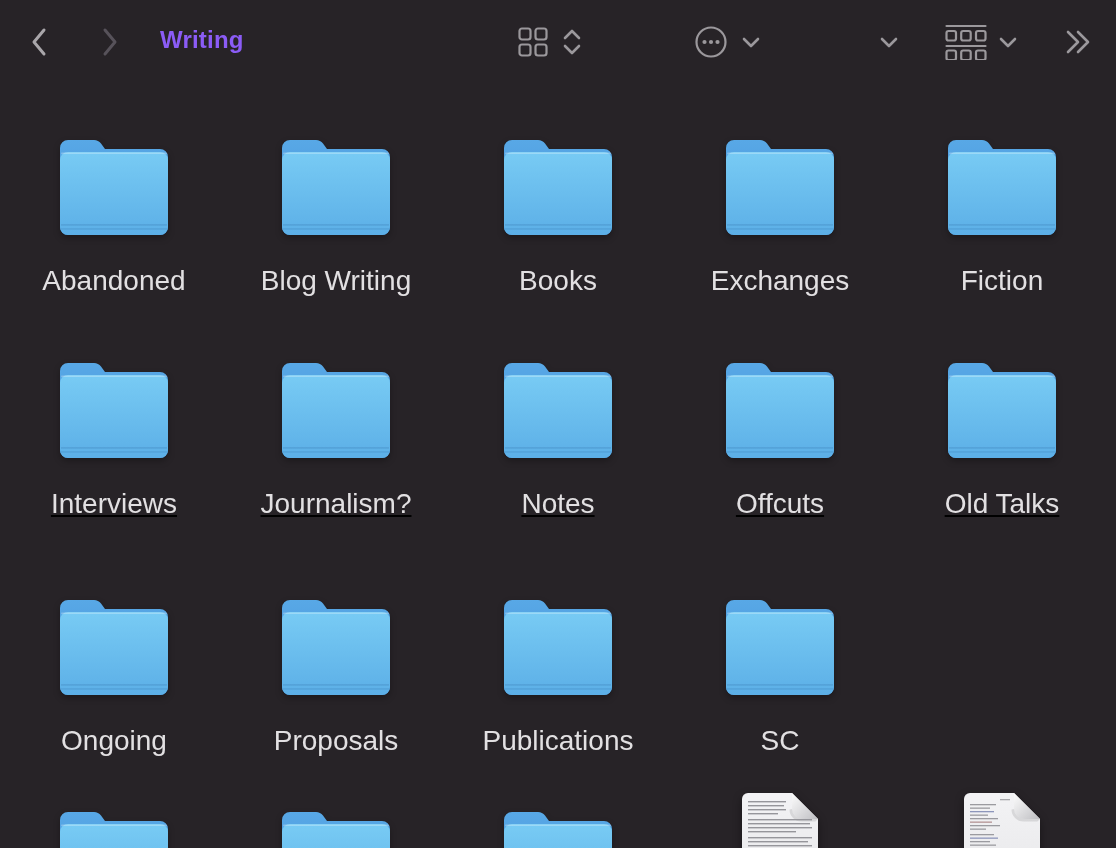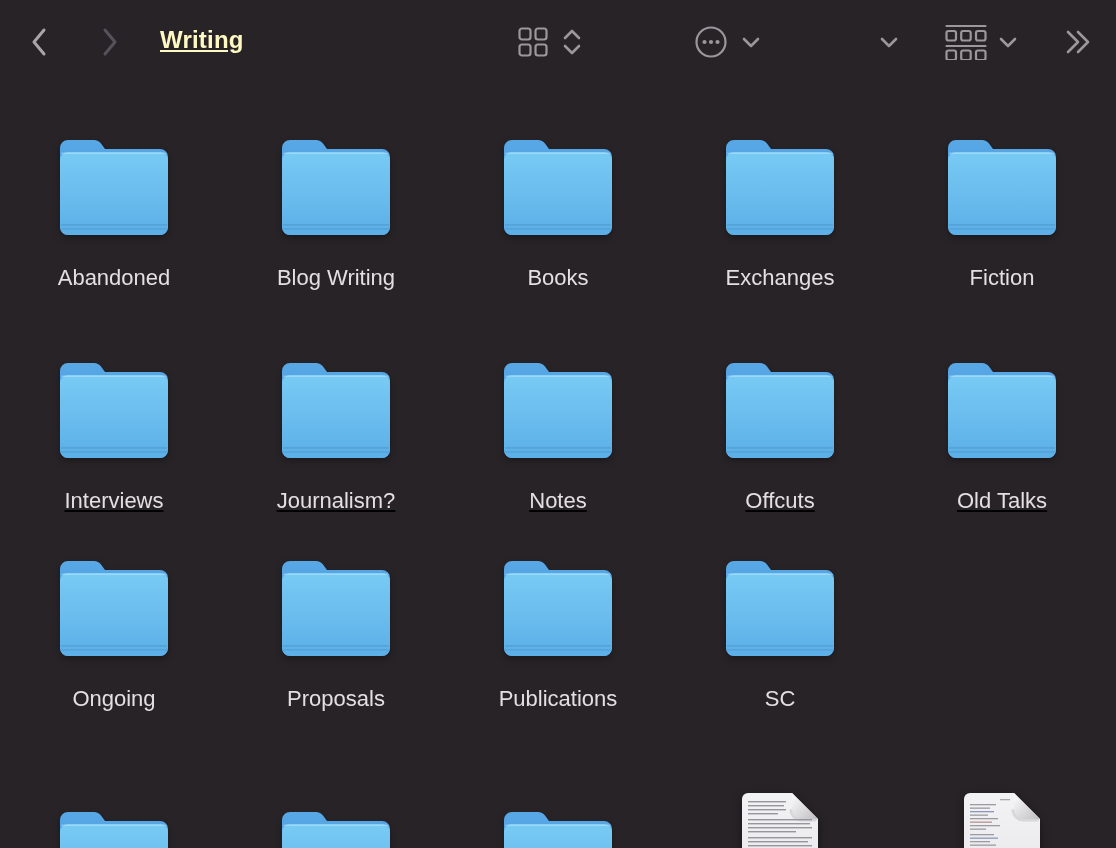--- a/index.html
+++ b/index.html
@@ -10,35 +10,35 @@
     position:relative;
   }
   #window { position:absolute; inset:0; overflow:hidden; }
 
   
   #toolbar { position:absolute; left:0; top:0; width:1116px; height:84px; }
   .tb { position:absolute; display:flex; align-items:center; justify-content:center; background:transparent; border:none; cursor:default; }
   .tb svg { display:block; }
   #page-title {
     position:absolute; left:160px; top:26px;
-    font-size:24px; font-weight:bold; color:#fef9c3; letter-spacing:.2px;text-decoration:underline;
+    font-size:24px; font-weight:bold; color:#8b5cf6; letter-spacing:.2px;
   }
 
   
   .row { position:absolute; left:3px; width:1110px; display:flex; }
   .cell { width:222px; display:flex; flex-direction:column; align-items:center; }
   .folder-svg { width:124px; height:100px; filter:drop-shadow(0 3px 3px rgba(0,0,0,.28)); }
   .doc-svg { width:92px; height:112px; margin-top:-20px; filter:drop-shadow(0 4px 5px rgba(0,0,0,.4)); }
   .label {
-    margin-top:27px; font-size:22px; color:#e2e0e2;
+    margin-top:27px; font-size:28px; color:#e2e0e2;
     text-align:center; white-space:nowrap;
   }
   #row-1 { top:138px; }
   #row-2 { top:361px;text-decoration:underline; }
-  #row-3 { top:559px; }
+  #row-3 { top:598px; }
   #row-4 { top:810px; }
 </style>
 </head>
 <body>
 
 <svg width="0" height="0" style="position:absolute" aria-hidden="true">
   <defs>
     <linearGradient id="g-back" x1="0" y1="0" x2="0" y2="1">
       <stop offset="0" stop-color="#58A8E6"></stop>
         <stop offset="1" stop-color="#4591D8"></stop>

